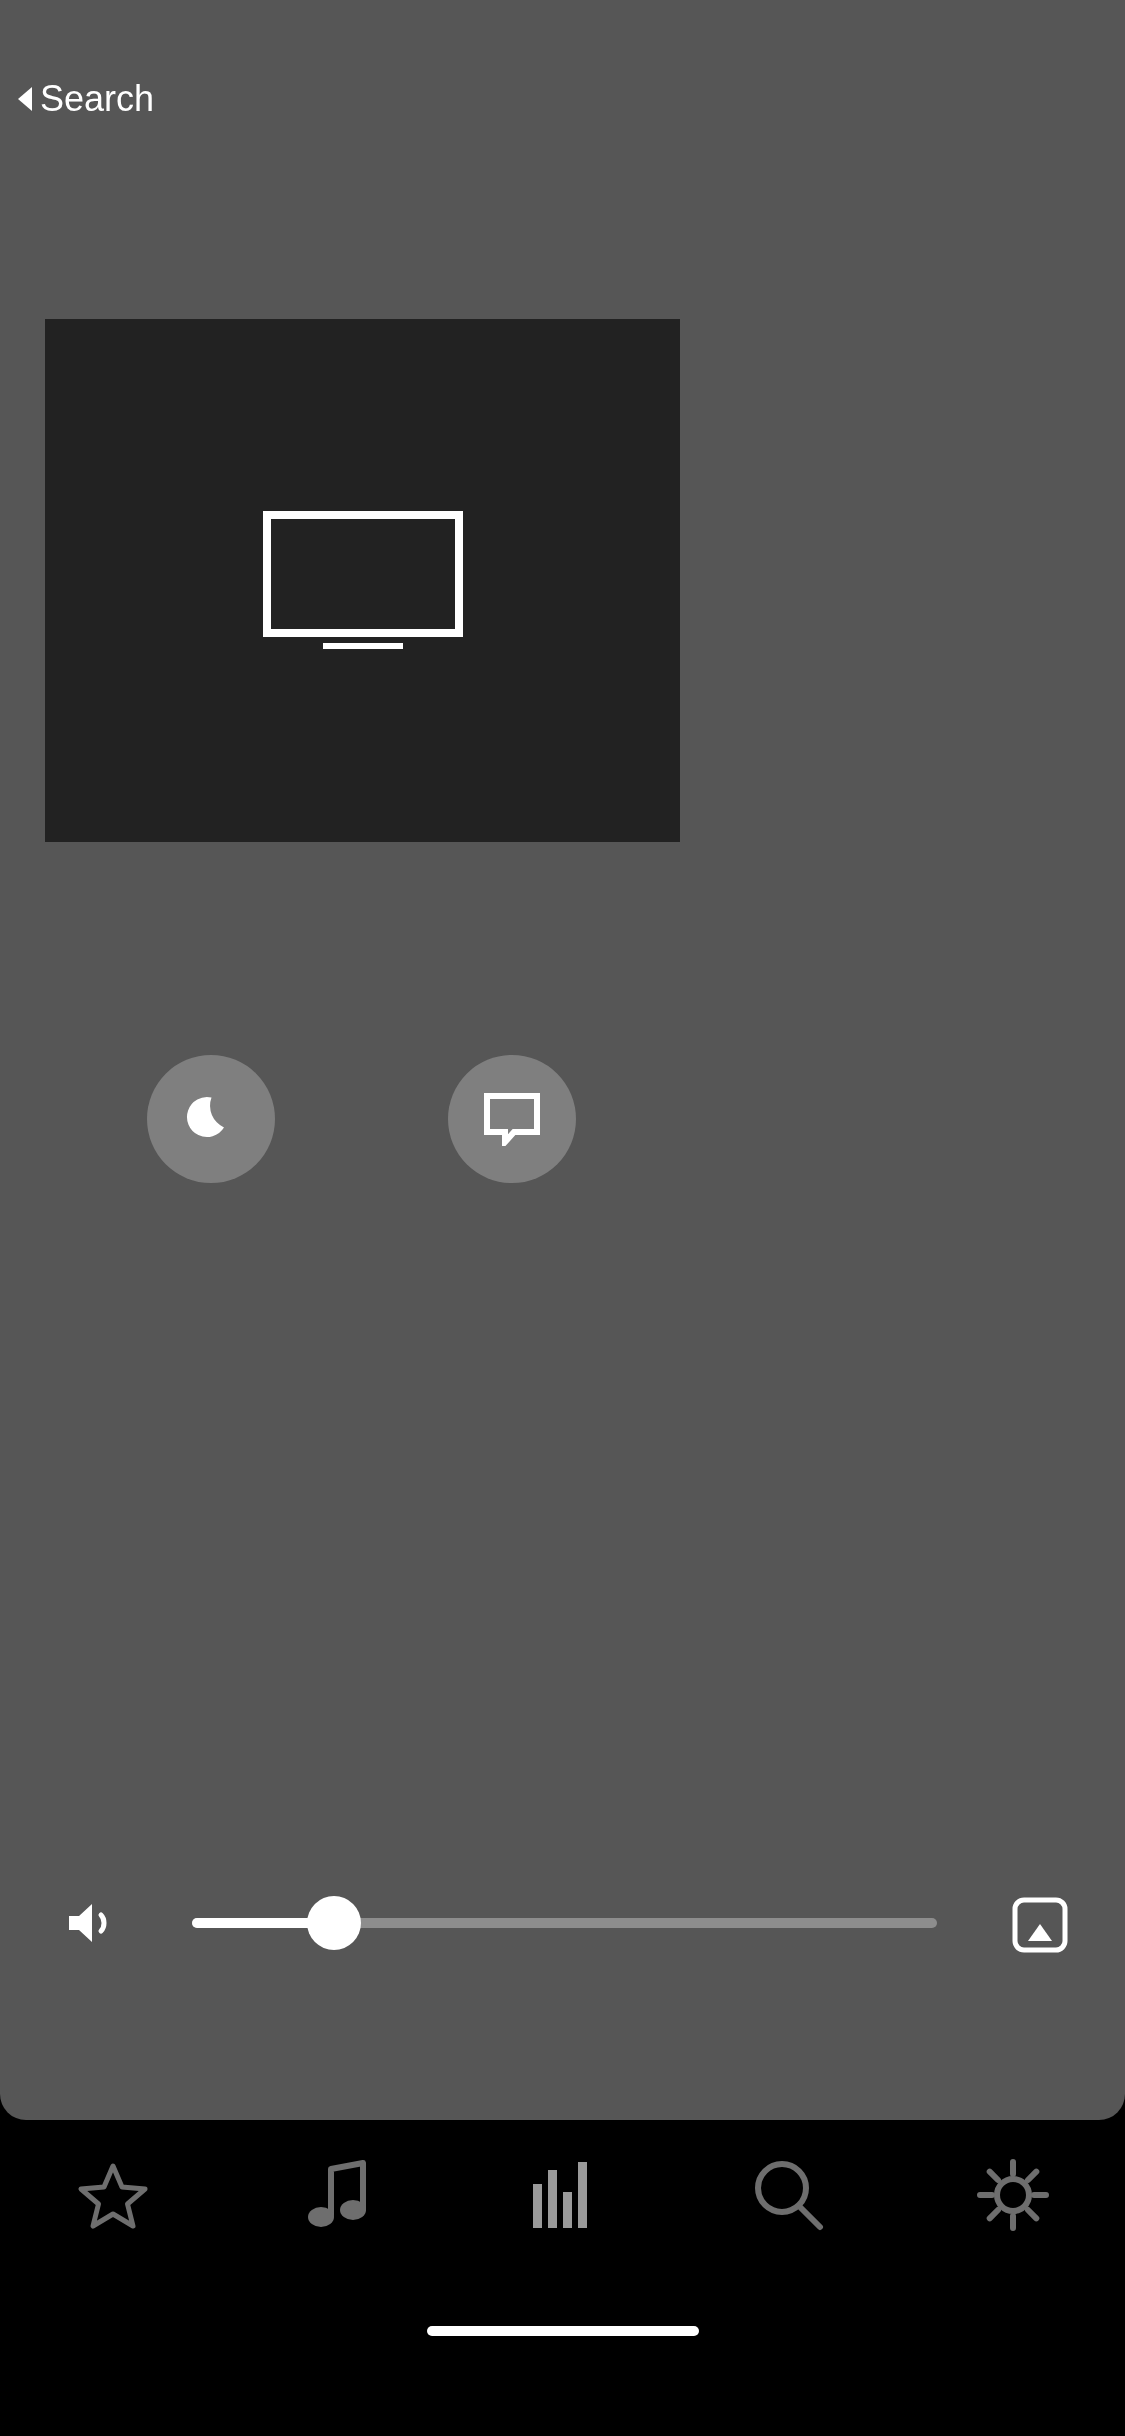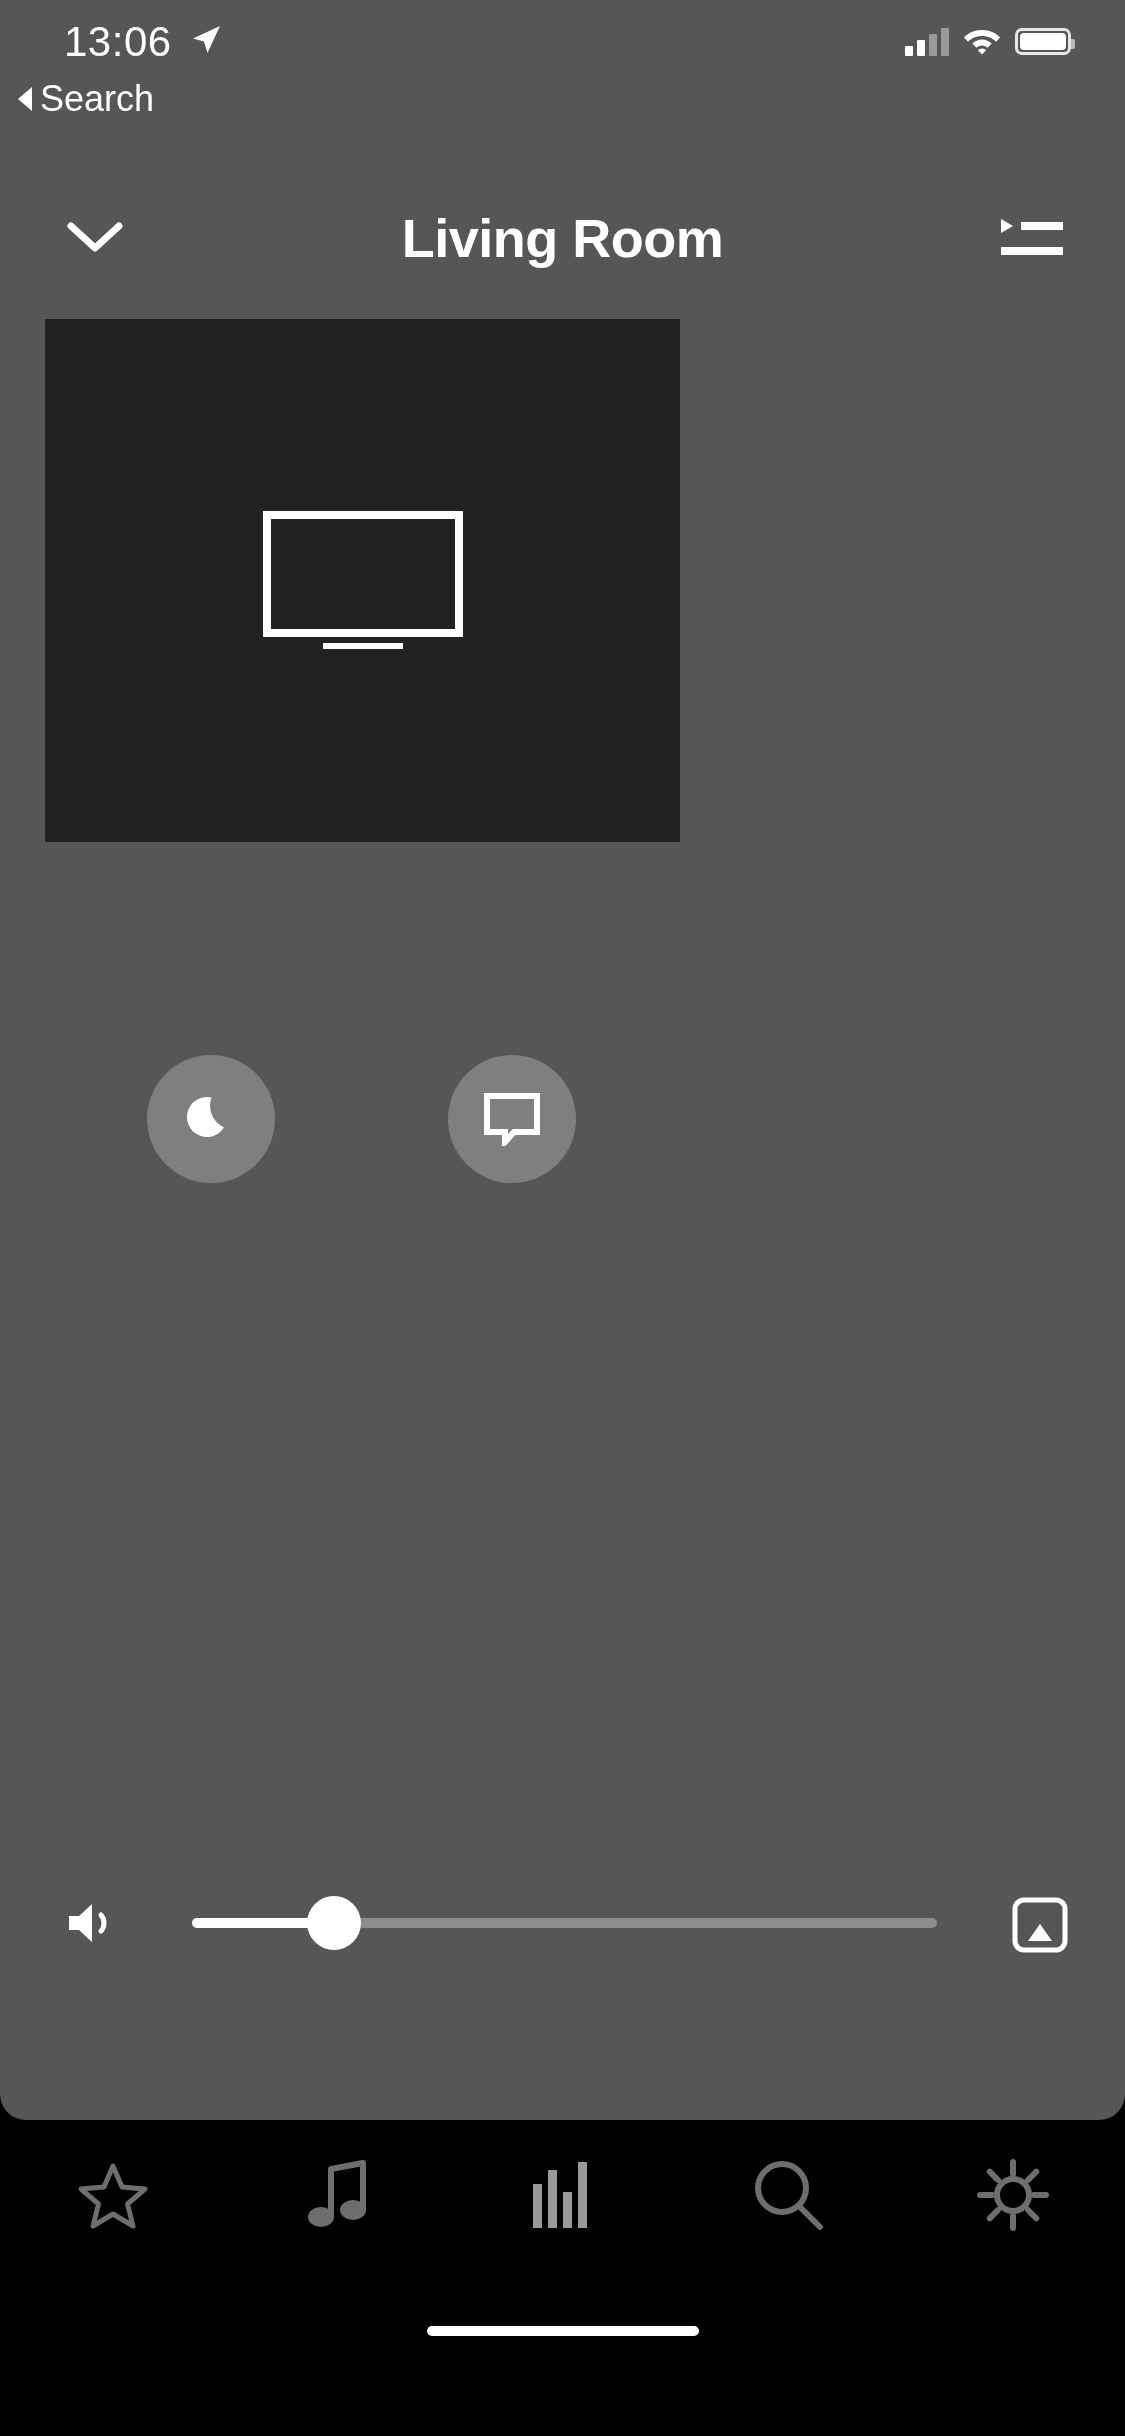--- a/index.html
+++ b/index.html
@@ -199,67 +199,26 @@
     background: #ffffff;
   }
 </style>
 </head>
 <body>
 
 <div id="screen">
 
   <div class="panel" style="background: rgb(86, 86, 86);">
 
-    <div class="statusbar">
-      <div class="sb-time">13:06</div>
-
-      <svg class="sb-loc" viewBox="0 0 32 32">
-        <path d="M30 2 L3 14.5 L14 17.5 L17.5 29 Z" fill="#ffffff"></path>
-      </svg>
-
-      <div class="sb-right">
-        <div class="signal">
-          <i></i>
-            <i></i>
-            <i></i>
-            <i></i>
-        </div>
-        <svg class="wifi" viewBox="0 0 38 28">
-          <path d="M19 3 C11 3 4.5 6.5 1 10.5 L5 14.8 C8 11.4 13.2 9 19 9 C24.8 9 30 11.4 33 14.8 L37 10.5 C33.5 6.5 27 3 19 3 Z" fill="#ffffff"></path>
-          <path d="M19 12.5 C15 12.5 11.5 14.2 9.3 16.6 L13.3 20.8 C14.8 19.3 16.8 18.4 19 18.4 C21.2 18.4 23.2 19.3 24.7 20.8 L28.7 16.6 C26.5 14.2 23 12.5 19 12.5 Z" fill="#ffffff"></path>
-          <path d="M19 21.4 C17.3 21.4 15.9 22.2 15 23.2 L19 27.6 L23 23.2 C22.1 22.2 20.7 21.4 19 21.4 Z" fill="#ffffff"></path>
-        </svg>
-        <div class="battery">
-          <div class="battery-fill" style="width: calc(100% - 4px);"></div>
-        </div>
-      </div>
-    </div>
 
     <div class="backlink">
       <span class="caret"></span>
       <span class="txt">Search</span>
     </div>
 
-    <div class="navbar">
-      <div class="nav-title">Living Room</div>
-
-      <div class="nav-chevron">
-        <svg width="56" height="36" viewBox="0 0 56 36">
-          <path d="M4 6 L28 28 L52 6" fill="none" stroke="#ffffff" stroke-width="7" stroke-linecap="round" stroke-linejoin="round"></path>
-        </svg>
-      </div>
-
-      <div class="nav-queue">
-        <svg width="66" height="46" viewBox="0 0 66 46">
-          <path d="M2 4 L14 11 L2 18 Z" fill="#ffffff"></path>
-          <rect x="22" y="7" width="42" height="8" fill="#ffffff"></rect>
-          <rect x="2" y="32" width="62" height="8" fill="#ffffff"></rect>
-        </svg>
-      </div>
-    </div>
 
     <div class="artwork" style="background: rgb(34, 34, 34);">
       <svg class="tv-glyph" viewBox="0 0 200 140">
         <rect x="4" y="4" width="192" height="118" fill="none" stroke="#ffffff" stroke-width="8"></rect>
         <rect x="60" y="132" width="80" height="6" fill="#ffffff"></rect>
       </svg>
     </div>
 
     <div class="circle-row">
       <div class="circle-btn left" style="background: rgb(127, 127, 127);">

